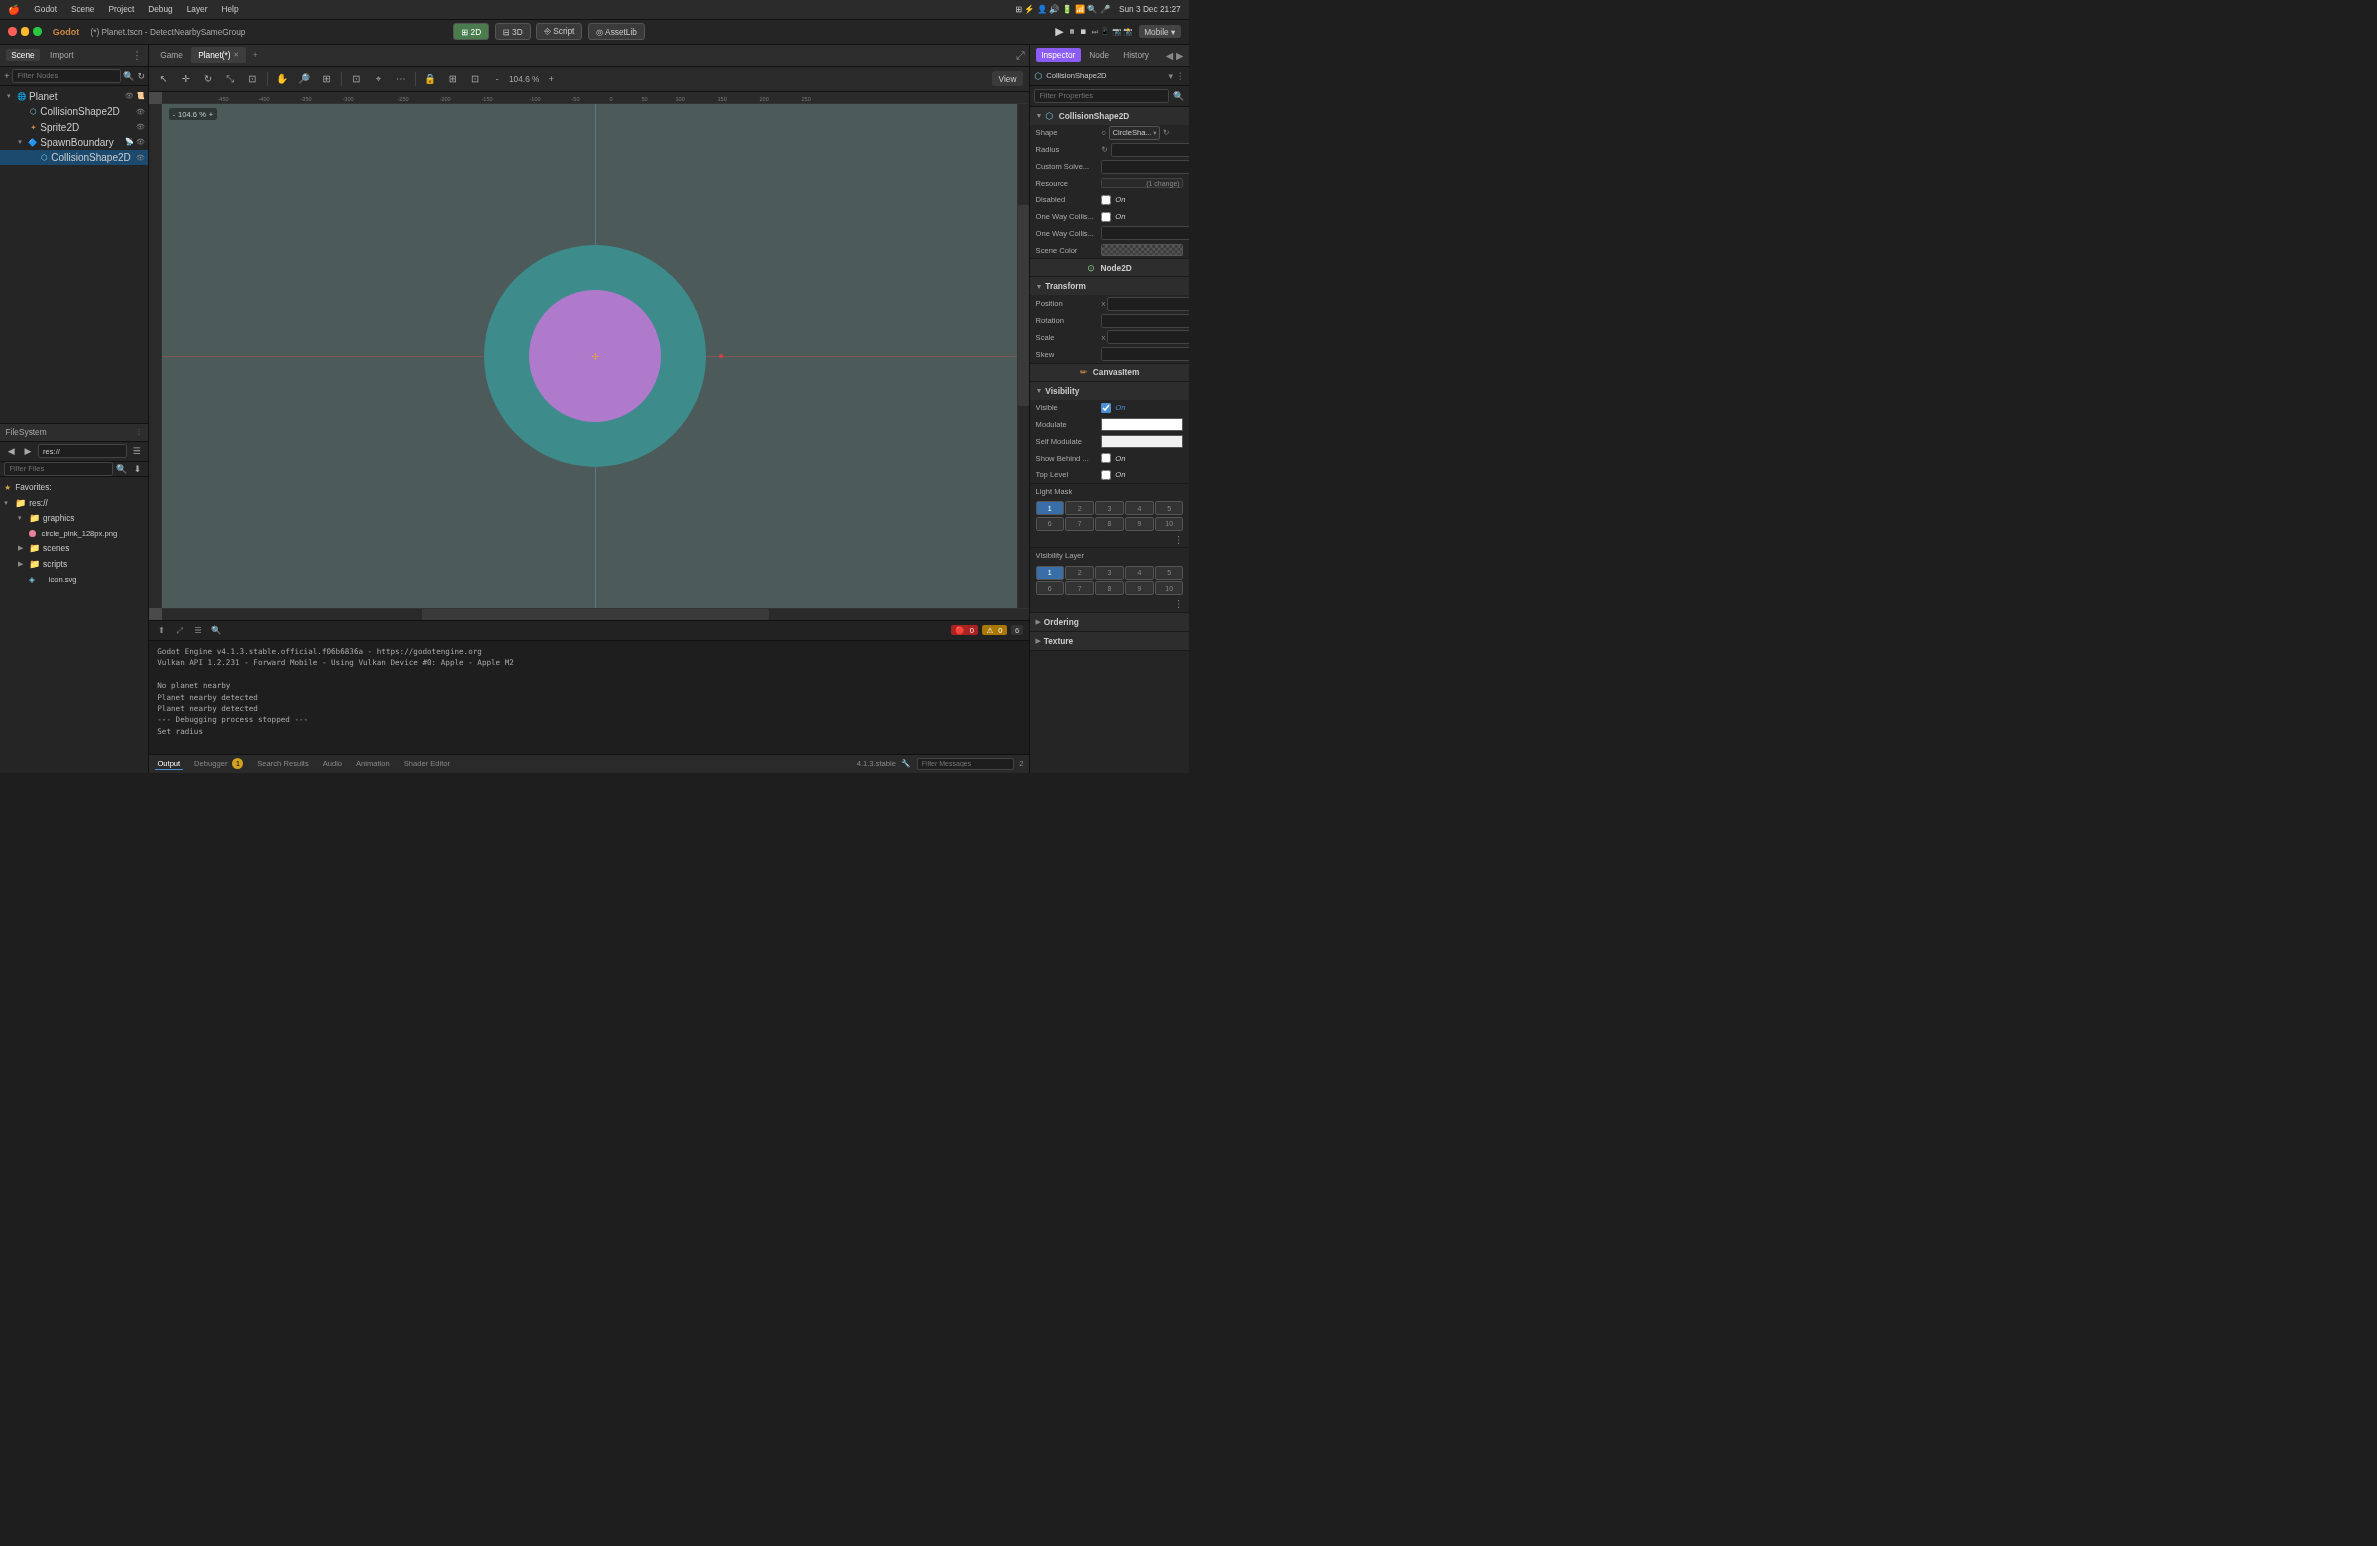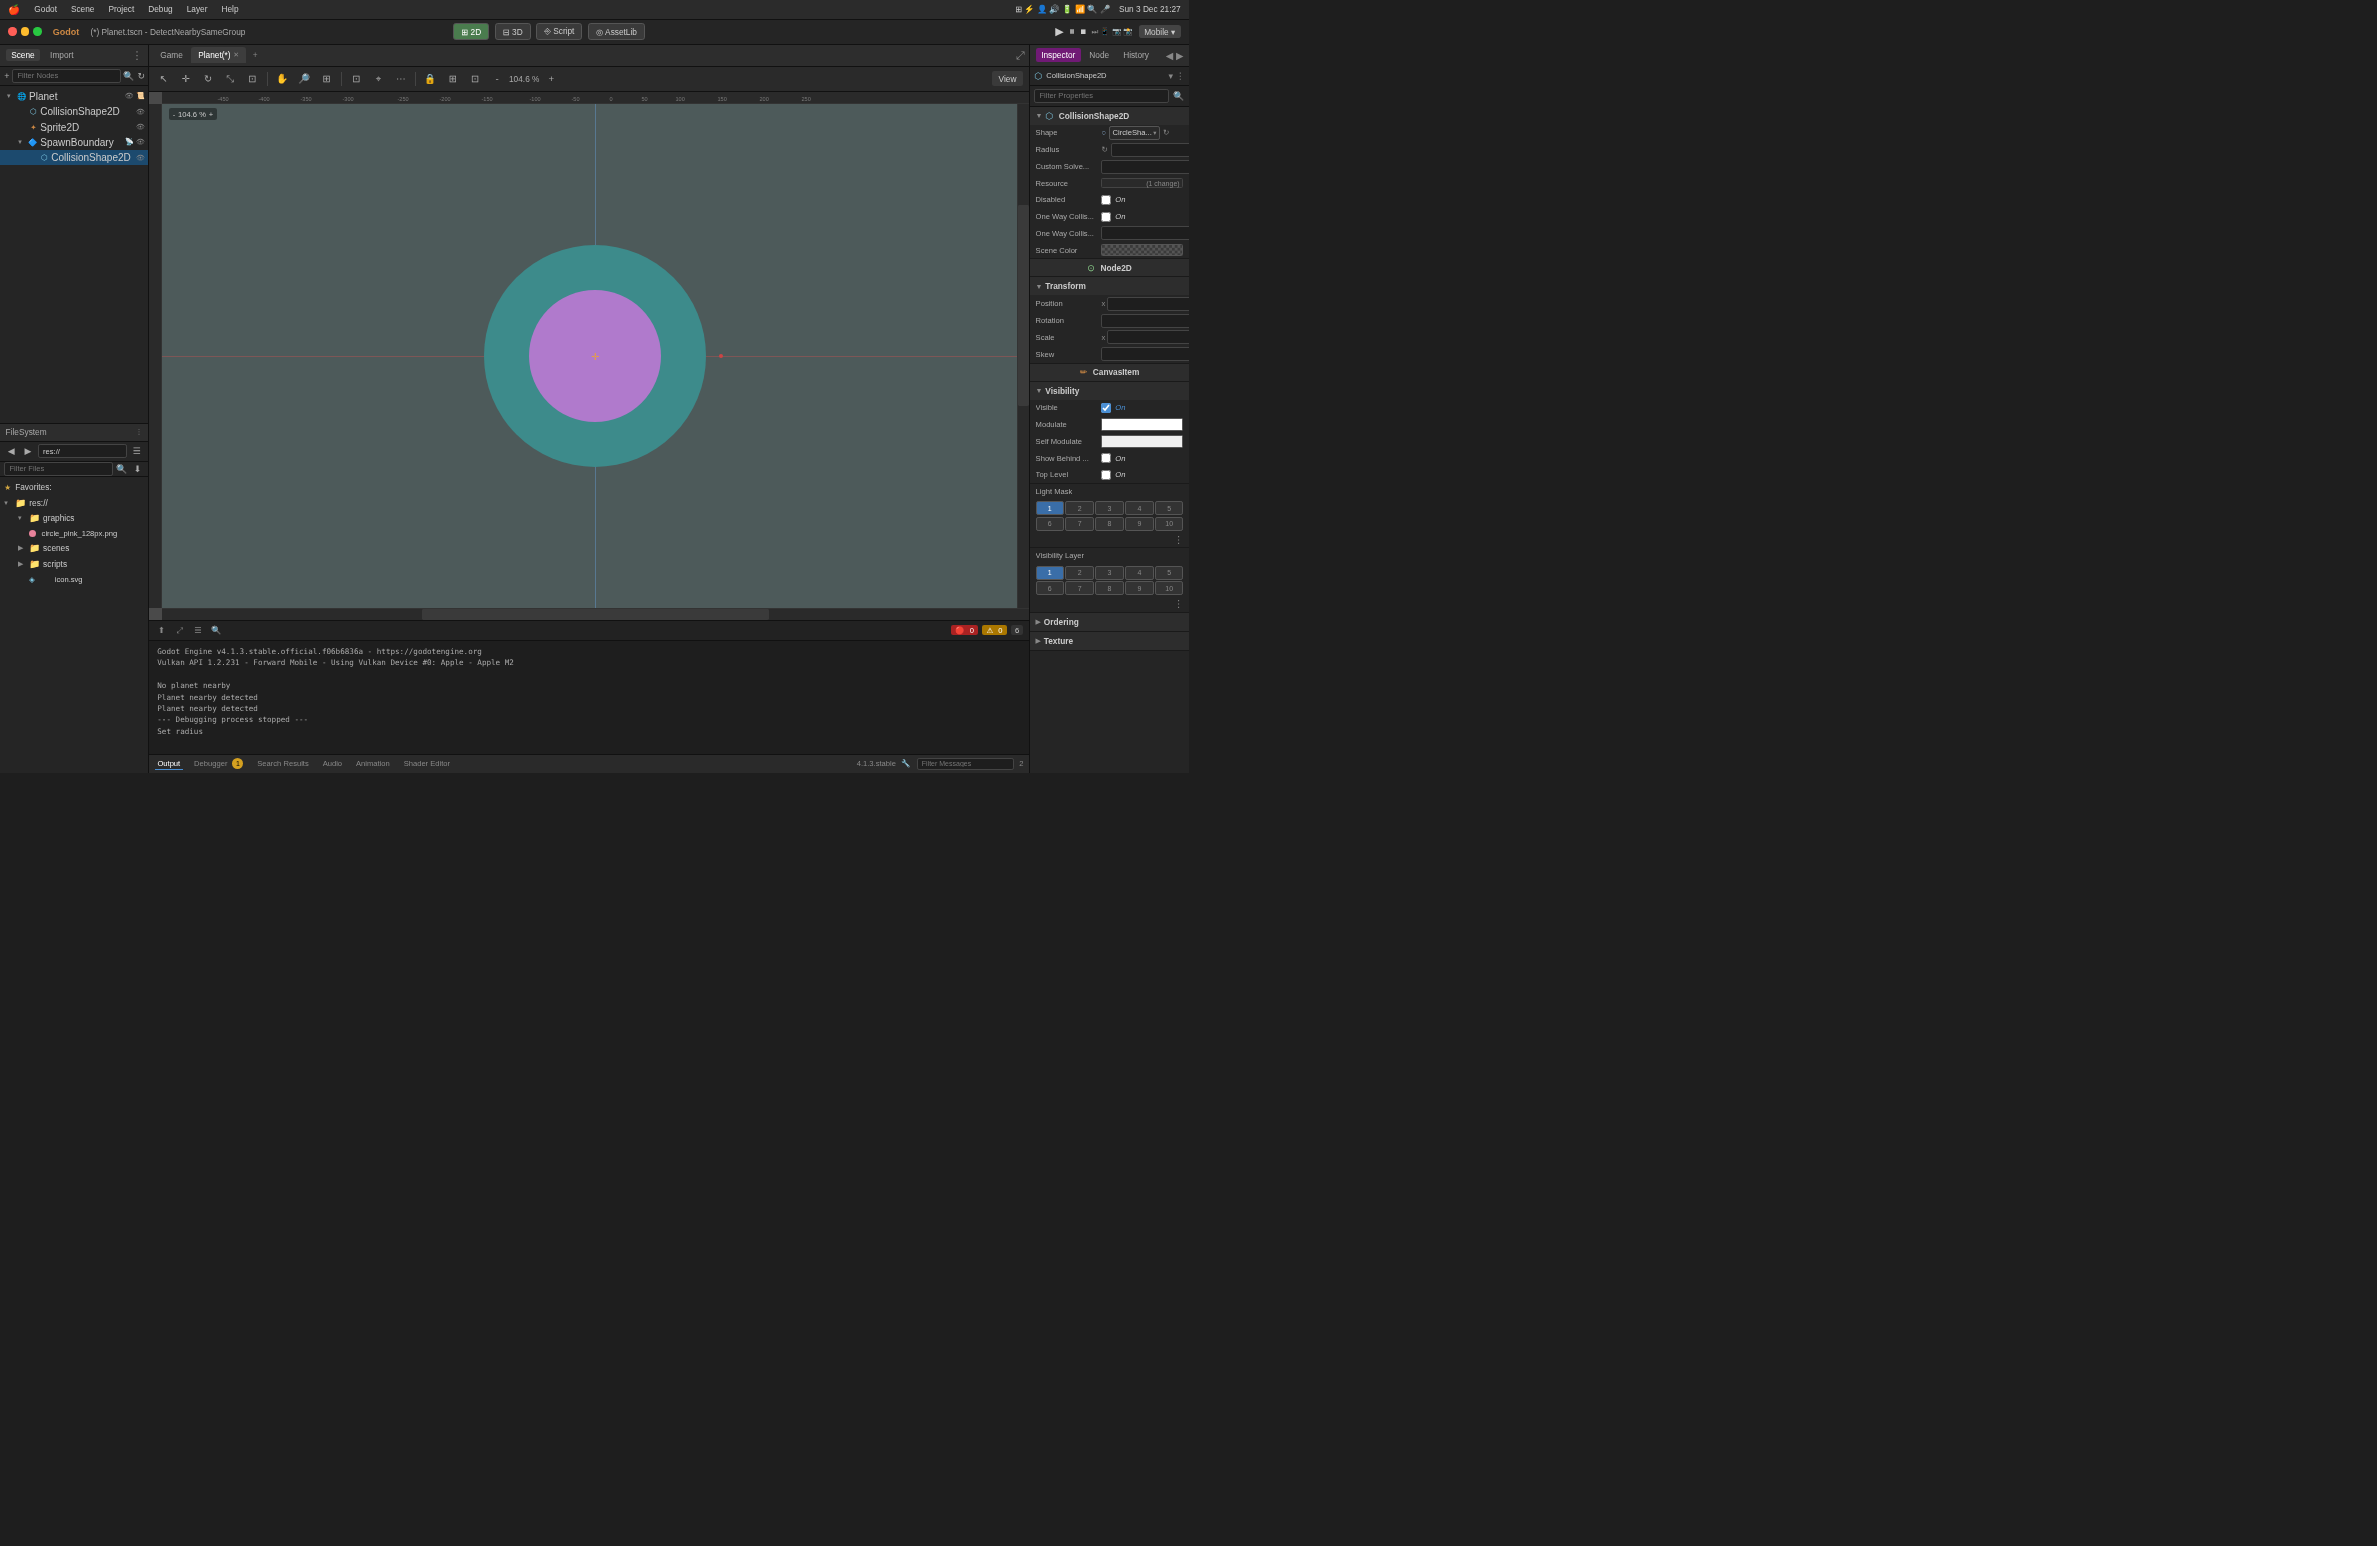--- a/index.html
+++ b/index.html
@@ -446,21 +446,21 @@
       gap: 2.8px;
       flex-shrink: 0;
     }
     .right-tab {
       padding: 2.1px 5.6px;
       border-radius: 2.1px;
       cursor: pointer;
       font-size: 8.3px;
       color: #aaa;
     }
-    .right-tab.active { background: #701a75; color: #fff; }
+    .right-tab.active { background: #8b5cf6; color: #fff; }
     .right-toolbar {
       display: flex;
       align-items: center;
       height: 19.5px;
       padding: 0 4.2px;
       gap: 2.8px;
       border-bottom: 0.7px solid #111;
       flex-shrink: 0;
     }
     .filter-input {
@@ -834,21 +834,21 @@
           <span style="width:11px;"></span>
           <span class="tree-arrow">▶</span>
           <span class="folder-icon">📁</span>
           <span>scripts</span>
         </div>
 
         <div class="fs-item">
           <span style="width:11px;"></span>
           <span class="tree-arrow" style="width:8.3px;"></span>
           <span class="svg-icon">◈</span>
-          <span style="margin-left:17px;font-size:7.6px;">icon.svg</span>
+          <span style="margin-left:11px;font-size:7.6px;">icon.svg</span>
         </div>
       </div>
     </div>
   </div>
 
   <div class="center-area">
 
     <div class="tab-bar">
       <div class="tab">Game</div>
       <div class="tab active">

